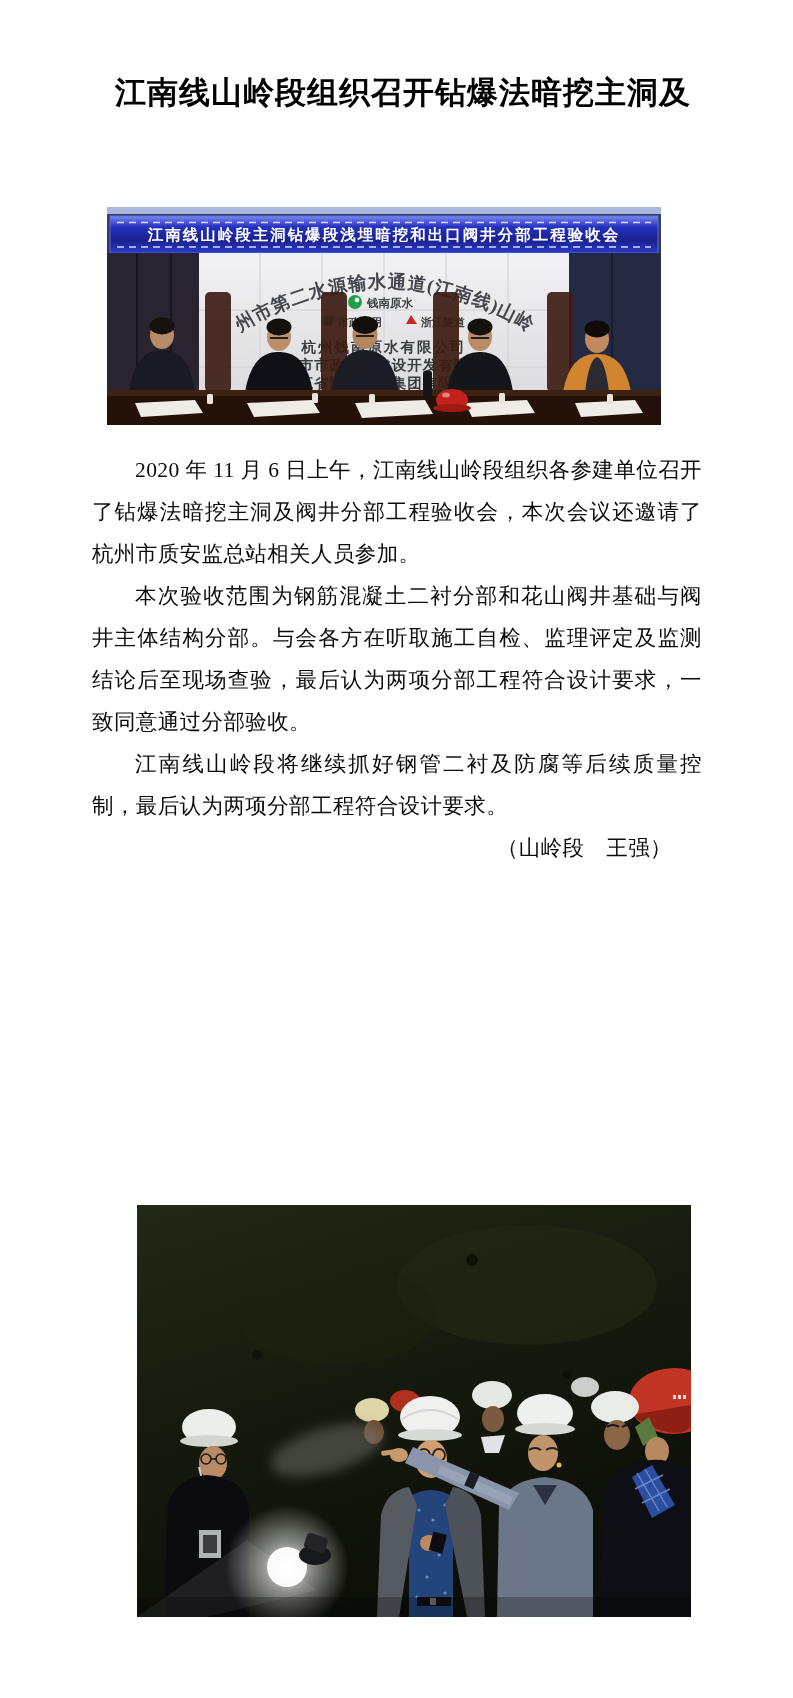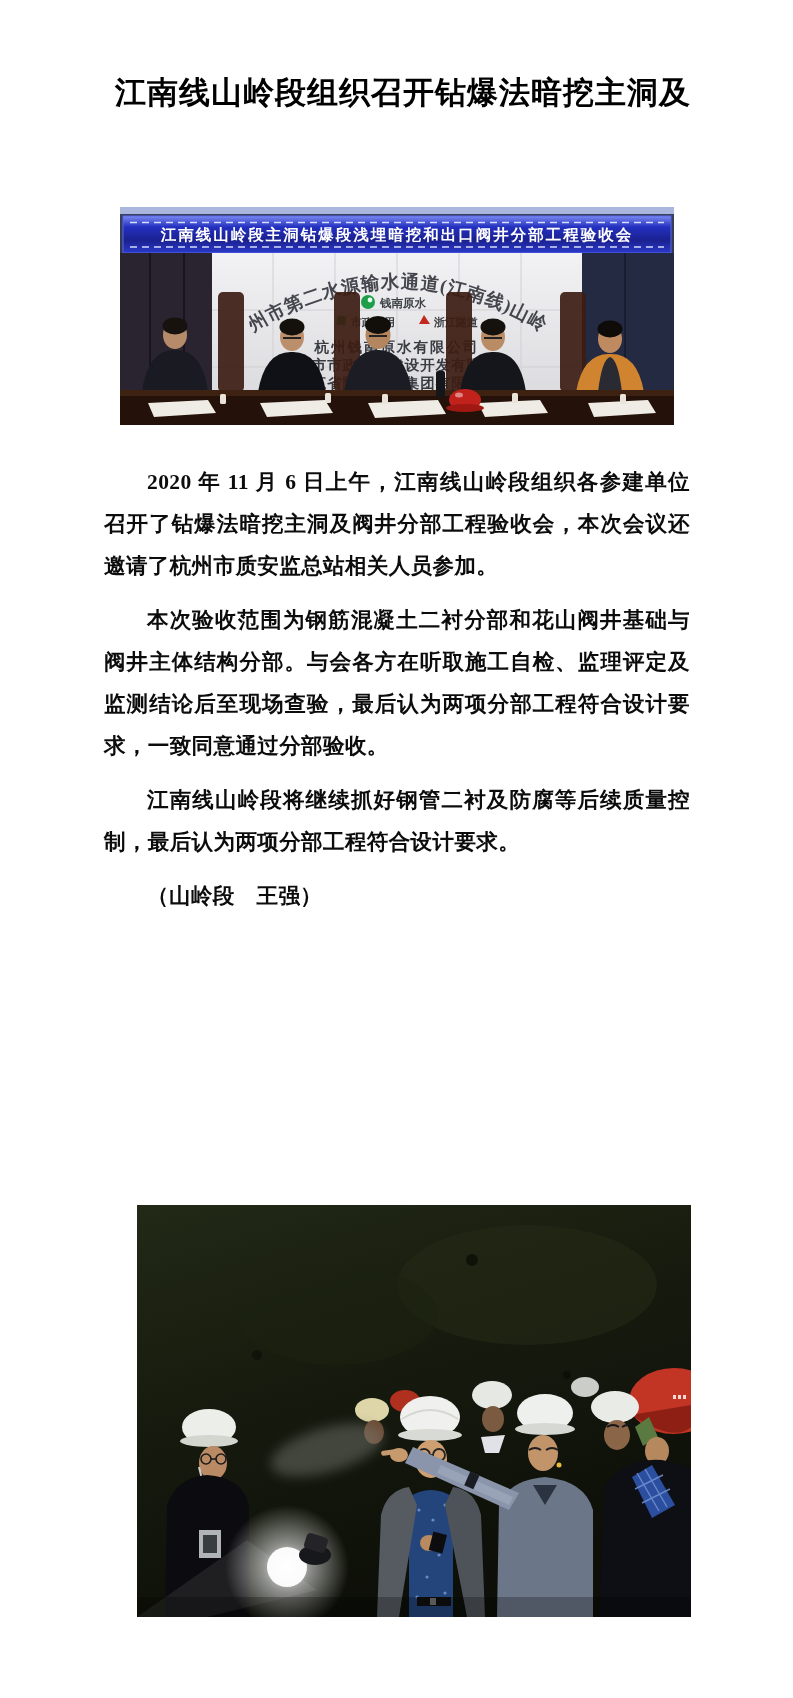--- a/index.html
+++ b/index.html
@@ -9,31 +9,31 @@
     background:#ffffff;
     font-family:"Liberation Serif","DejaVu Serif",serif;
     overflow:hidden;
     padding-left:40px;
   }
   .title{
     position:absolute;top:62px;left:0;width:100%;
     text-align:center;font-weight:bold;font-size:31px;line-height:62px;
     color:#000;letter-spacing:1px;
   }
-  .photo1{position:absolute;top:207px;left:120px;width:554px;height:218px;}
+  .photo1{position:absolute;top:207px;left:107px;width:554px;height:218px;}
   .photo2{position:absolute;top:1205px;left:137px;width:554px;height:412px;}
   .photo1 svg,.photo2 svg{display:block;}
   .bodytext{
     position:absolute;top:449px;left:92px;width:610px;
     font-size:21.5px;line-height:42px;color:#0c0c0c;
     text-align:justify;letter-spacing:0.4px;
   }
-  .bodytext p{margin:12px;text-indent:2em;font-weight:bold;}
+  .bodytext p{margin:0;text-indent:2em;}
   .signature{
-    text-align:left;text-indent:0;padding-right:30px;margin-top:0;
+    text-align:right;text-indent:0;padding-right:30px;margin-top:0;
   }
 </style>
 </head>
 <body>
 
 <div class="page">
 
   <div class="title">
     <div>江南线山岭段组织召开钻爆法暗挖主洞及</div>
   </div>

